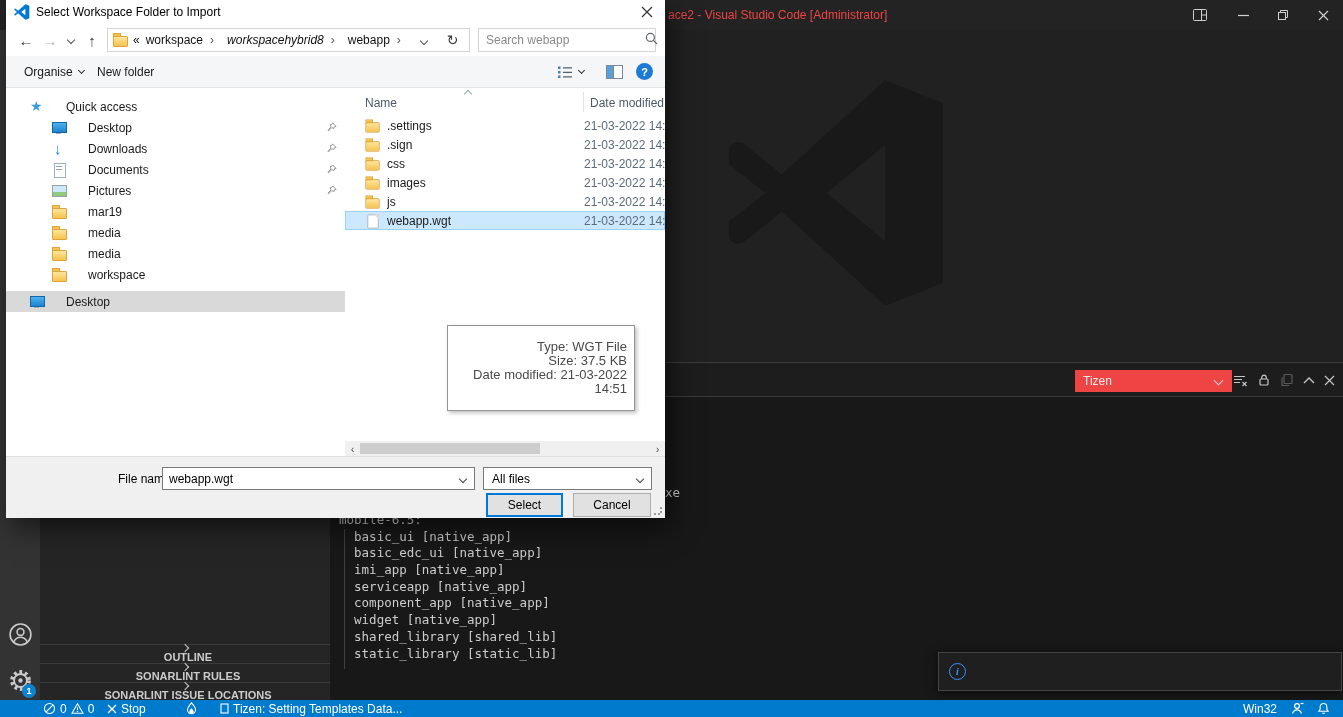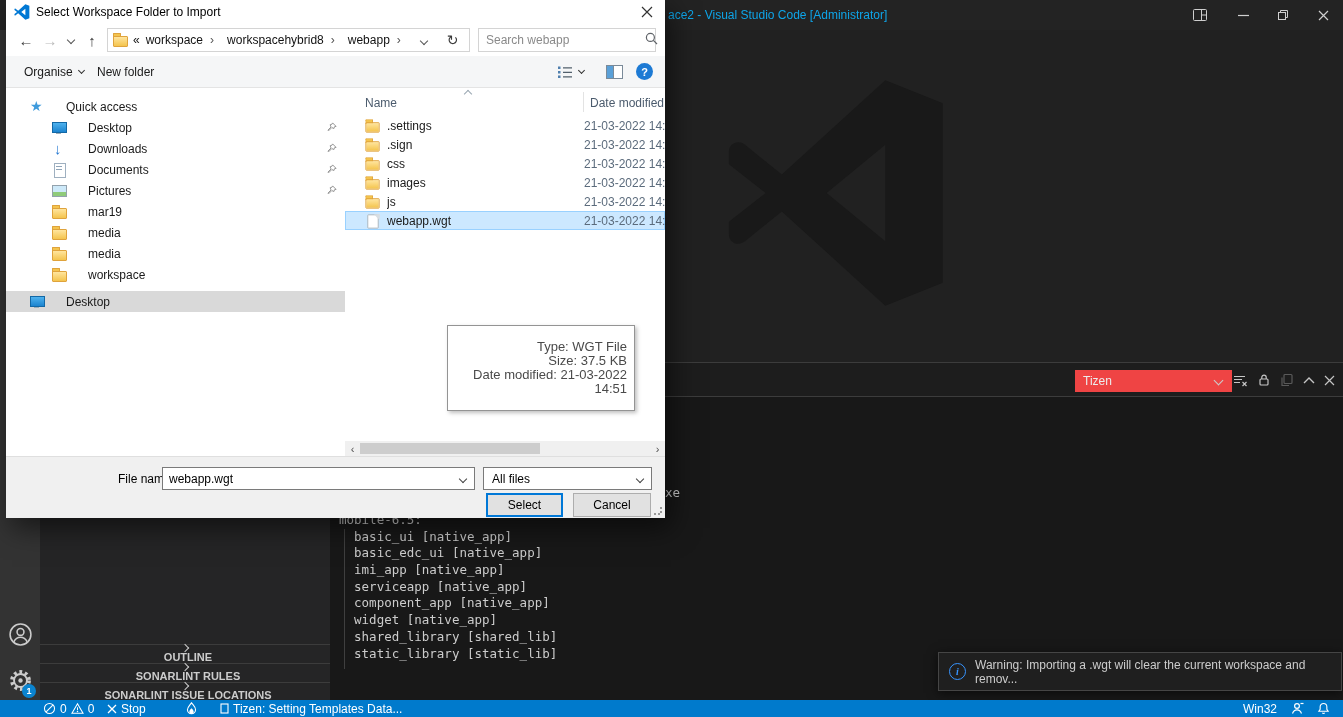--- a/index.html
+++ b/index.html
@@ -5,21 +5,21 @@
   html,body{margin:0;padding:0;background:#000;}
   #screen{position:relative;width:1343px;height:717px;overflow:hidden;
     font-family:"Liberation Sans",sans-serif;-webkit-font-smoothing:antialiased;}
   .abs{position:absolute;}
 
   
   .chev{display:inline-block;width:6px;height:6px;border-right:1.5px solid currentColor;border-bottom:1.5px solid currentColor;}
   .chev.down{transform:rotate(45deg);}
 
   
-  .vsc-titlebar{left:0;top:0;width:1343px;height:30px;background:#232323;color:#0ea5e9;font-size:12px;}
+  .vsc-titlebar{left:0;top:0;width:1343px;height:30px;background:#232323;color:#ef4444;font-size:12px;}
   .vsc-title{position:absolute;left:668px;top:0;line-height:30px;white-space:nowrap;}
   .win-btn{position:absolute;top:0;width:40px;height:30px;display:flex;align-items:center;justify-content:center;color:#cfcfcf;}
   .vsc-activitybar{left:0;top:30px;width:40px;height:670px;background:#333333;}
   .vsc-sidebar{left:40px;top:30px;width:290px;height:670px;background:#252526;}
   .vsc-section{position:absolute;left:0;width:290px;height:19px;border-top:1px solid #3c3c3c;
     color:#cccccc;font-size:11px;font-weight:bold;display:flex;align-items:center;padding-left:6px;box-sizing:border-box;flex-direction:column;}
   .vsc-section .sc{margin-right:6px;width:5px;height:5px;border-right:1.3px solid #ccc;border-bottom:1.3px solid #ccc;transform:rotate(-45deg);}
   .vsc-editor{left:330px;top:30px;width:1013px;height:332px;background:#212121;}
   .vsc-panel{left:330px;top:362px;width:1013px;height:338px;background:#181818;border-top:1px solid #3c3c3c;box-sizing:border-box;}
   .panel-head{position:absolute;left:0;top:0;width:1013px;height:34px;background:#1d1d1d;border-bottom:1px solid #3c3c3c;box-sizing:border-box;}
@@ -260,21 +260,20 @@
         <div class="tline">  widget [native_app]</div>
 
         <div class="tline">  shared_library [shared_lib]</div>
 
         <div class="tline">  static_library [static_lib]</div>
       </div>
   </div>
 
   <div class="abs vsc-notification">
     <span class="info-badge">i</span>
-    <span>Warning: Importing a .wgt will clear the current workspace and remov...</span>
   </div>
 
   <div class="abs vsc-statusbar">
     <span class="sb-item" style="left:43px;">
       <svg width="13" height="13" viewBox="0 0 16 16">
           <circle cx="8" cy="8" r="6.2" fill="none" stroke="#fff" stroke-width="1.3"></circle>
           <line x1="3.9" y1="12.1" x2="12.1" y2="3.9" stroke="#fff" stroke-width="1.3"></line>
         </svg>
       <span>0</span>
       <svg width="13" height="13" viewBox="0 0 16 16">
@@ -349,21 +348,21 @@
         <span class="crumb" style="margin-left:4px;">
           <span>«</span>
           <span style="display:flex;">
 
               <span class="crumb">
                 <span style="margin-left:6px;">workspace</span>
                 <span class="sep">›</span>
               </span>
 
               <span class="crumb">
-                <span style="margin-left:6px;">workspacehybrid8</span>
+                <span style="margin-left:6px;font-style:italic;">workspacehybrid8</span>
                 <span class="sep">›</span>
               </span>
 
               <span class="crumb">
                 <span style="margin-left:6px;">webapp</span>
                 <span class="sep">›</span>
               </span>
             </span>
         </span>
         <span class="chev down" style="position:absolute;right:9px;top:9px;color:#555;width:5px;height:5px;"></span>

